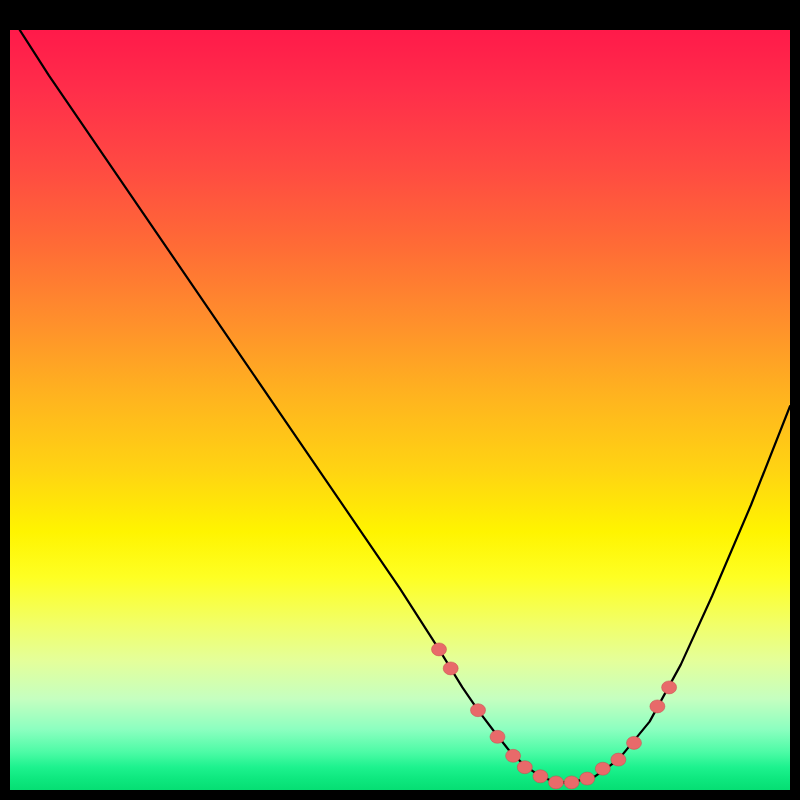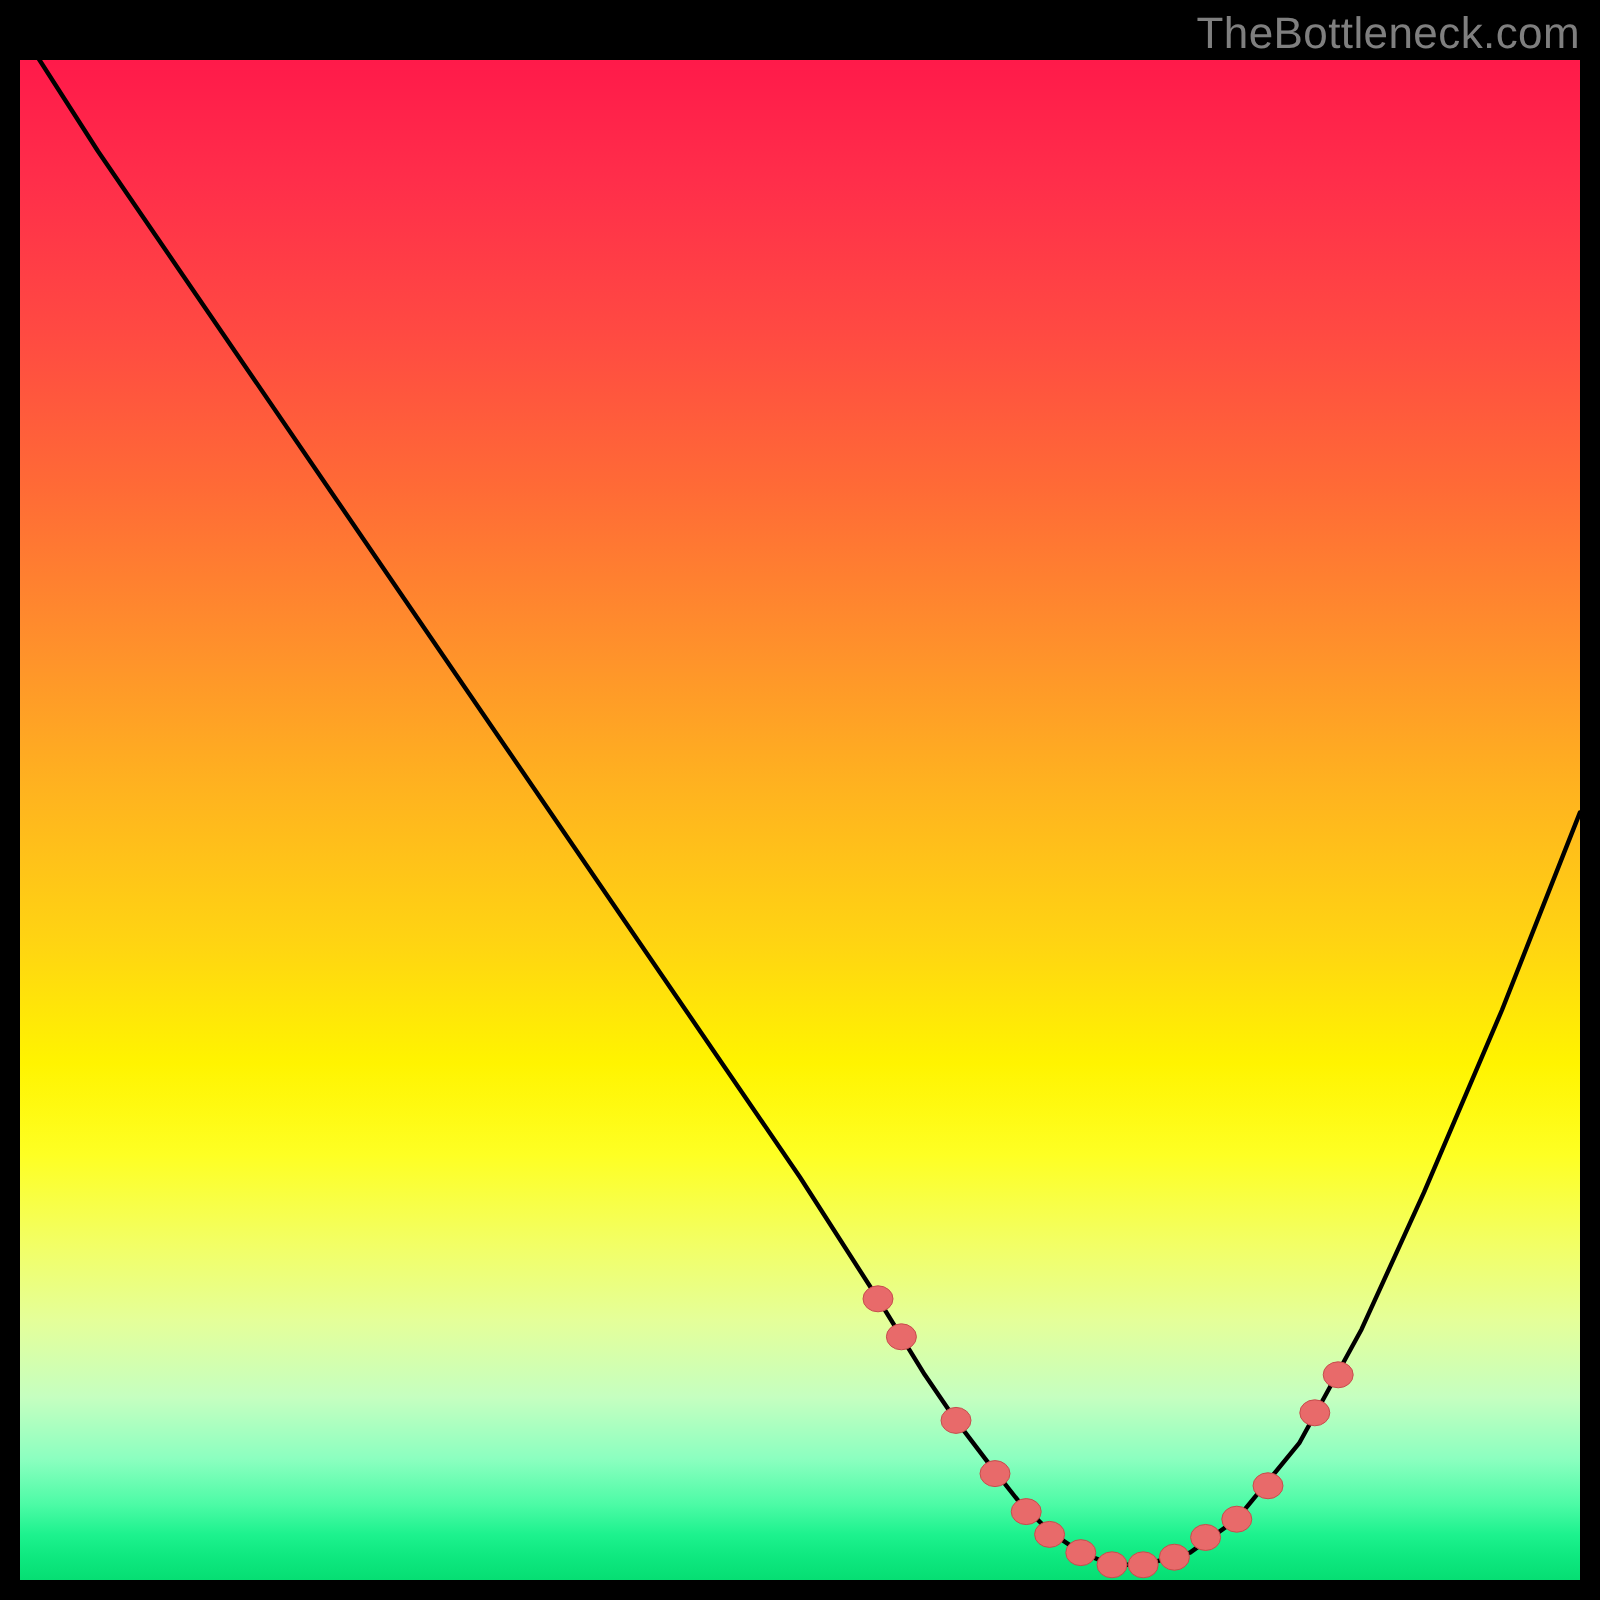--- a/index.html
+++ b/index.html
@@ -54,21 +54,20 @@
   }
   svg.curve {
     position: absolute;
     left: 0; top: 0;
     width: 100%; height: 100%;
   }
 </style>
 </head>
 <body>
 <div class="frame">
-  <div class="watermark">TheBottleneck.com</div>
   <div class="plot">
     <div class="gradient"></div>
     <svg class="curve" viewBox="0 0 780 760" preserveAspectRatio="none">
       <g id="curve-group">
           <path d="M0.00 -15.20 L39.00 45.60 L78.00 102.60 L117.00 159.60 L156.00 216.60 L195.00 273.60 L234.00 330.60 L273.00 387.60 L312.00 444.60 L351.00 501.60 L390.00 558.60 L429.00 619.40 L452.40 657.40 L468.00 680.20 L483.60 700.72 L499.20 720.48 L514.80 735.68 L530.40 746.32 L546.00 752.40 L561.60 752.40 L585.00 746.32 L608.40 729.60 L639.60 691.60 L670.80 634.60 L702.00 566.20 L741.00 475.00 L780.00 376.20" fill="none" stroke="#000000" stroke-width="2.2" stroke-linejoin="round" stroke-linecap="round"></path>
         </g>
       <g id="marker-group">
           <ellipse cx="429.00" cy="619.40" rx="7.5" ry="6.5" fill="#e86a6a" stroke="#c74d4d" stroke-width="0.5"></ellipse>
           <ellipse cx="440.70" cy="638.40" rx="7.5" ry="6.5" fill="#e86a6a" stroke="#c74d4d" stroke-width="0.5"></ellipse>
           <ellipse cx="468.00" cy="680.20" rx="7.5" ry="6.5" fill="#e86a6a" stroke="#c74d4d" stroke-width="0.5"></ellipse>

